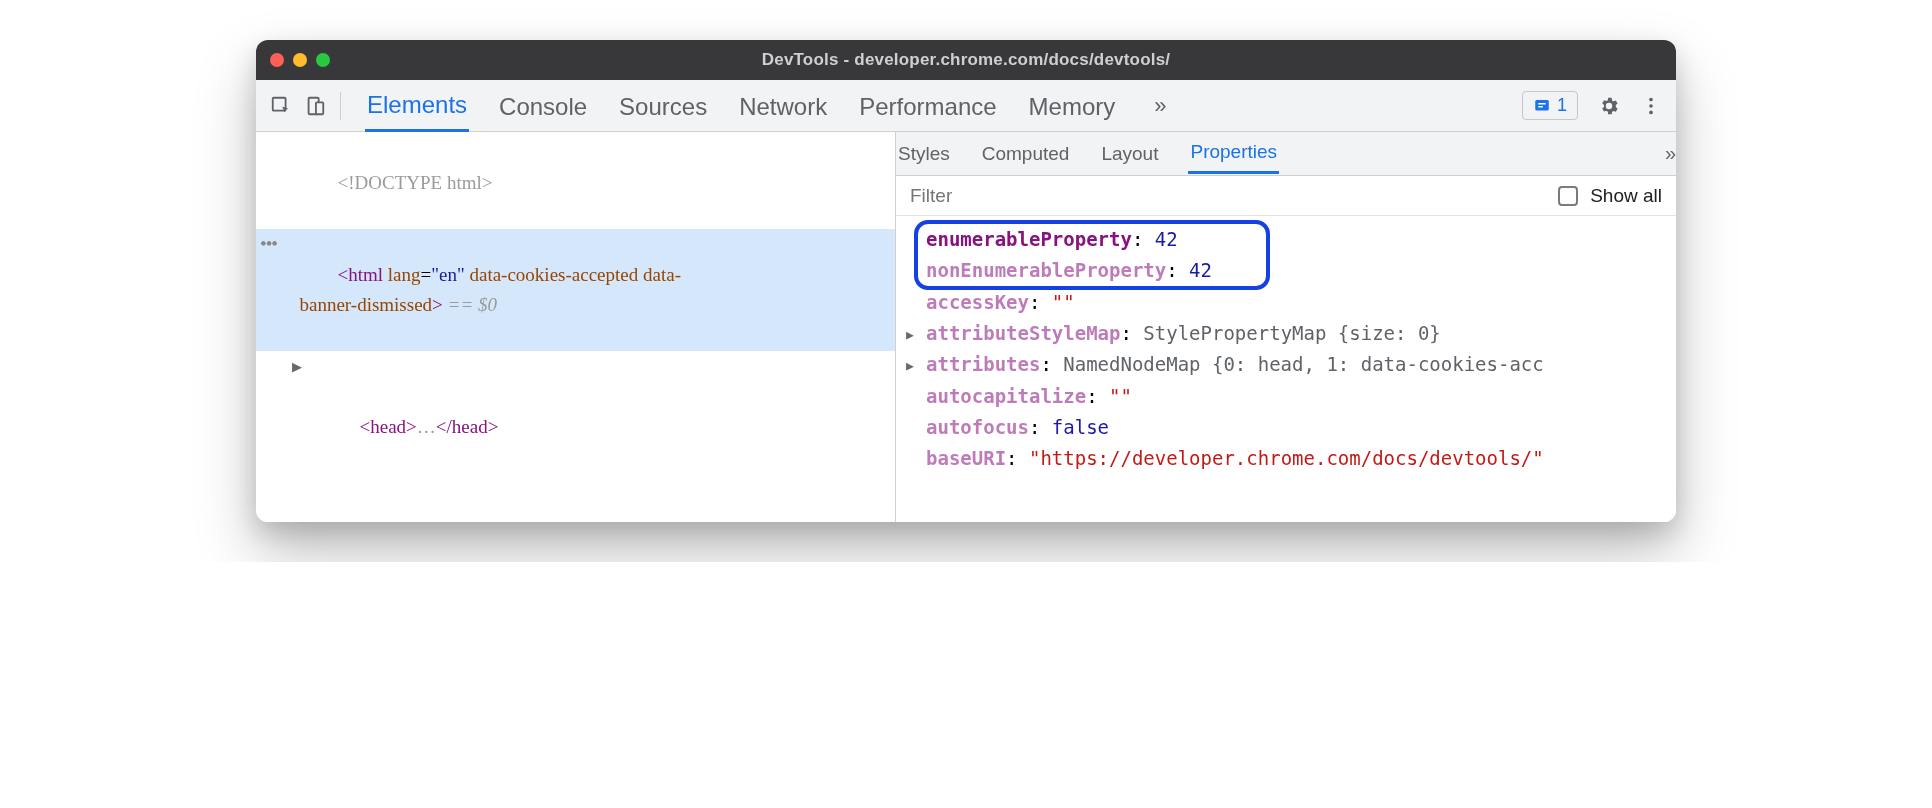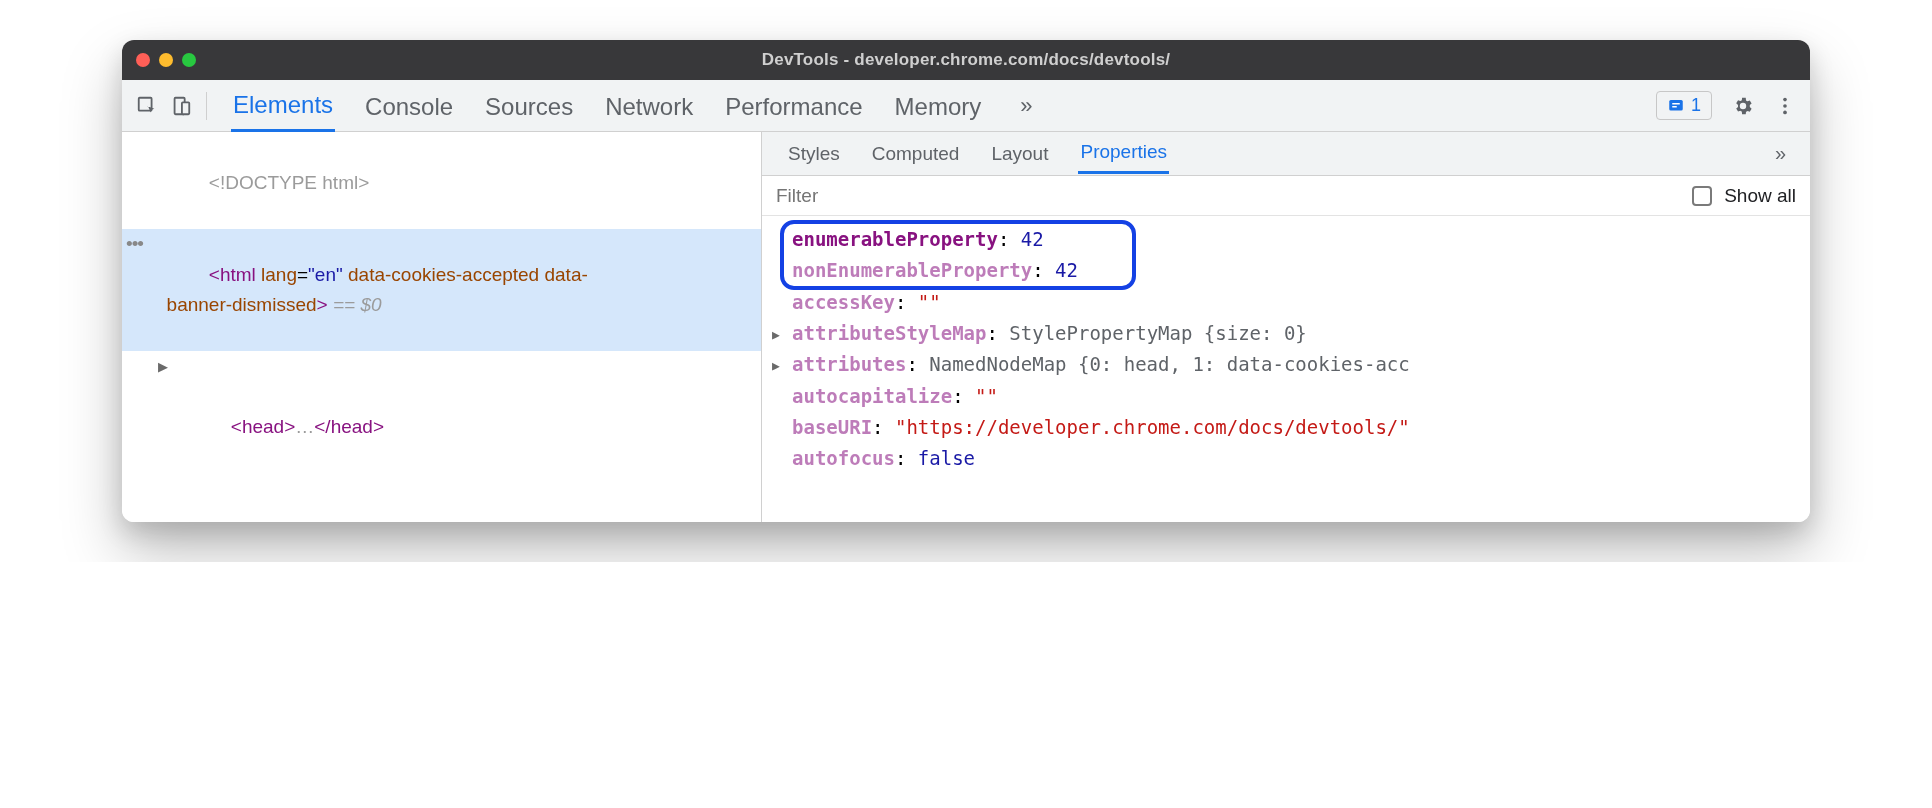--- a/index.html
+++ b/index.html
@@ -5,21 +5,21 @@
   * { box-sizing: border-box; margin: 0; padding: 0; }
   body {
     font-family: -apple-system, BlinkMacSystemFont, "Segoe UI", Helvetica, Arial, sans-serif;
     background: #fff;
     display: flex;
     justify-content: center;
     align-items: flex-start;
     padding: 40px 60px;
   }
   .window {
-    width: 1688px;
+    width: 1420px;
     border-radius: 12px;
     overflow: hidden;
     box-shadow: 0 30px 60px rgba(0,0,0,0.25), 0 10px 25px rgba(0,0,0,0.15);
     background: #fff;
     display: flex;
     flex-direction: column;
   }
   
   .titlebar {
     background: #38383a;
@@ -89,21 +89,21 @@
   }
   .rightbtns { display: flex; align-items: center; gap: 12px; margin-left: 12px; }
   
   .main { display: flex; height: 390px; }
   .left-pane { width: 640px; border-right: 1px solid #d0d0d0; display: flex; flex-direction: column; background: #fff; }
   .right-pane { flex: 1; display: flex; flex-direction: column; background: #fff; overflow: hidden; }
   
   .dom {
     flex: 1;
     padding: 6px 0 0 0;
-    font-family: Liberation Sans, sans-serif;
+    font-family: Liberation Serif, serif;
     font-size: 19px;
     line-height: 1.6;
     overflow: hidden;
   }
   .dom .row { padding: 0 8px 0 34px; white-space: pre-wrap; position: relative; }
   .dom .row.selected { background: #d5e7fb; }
   .dom .row .dots3 { position: absolute; left: 4px; top: 0; color: #888; letter-spacing: -1px;}
   .dom .row.child { padding-left: 56px; }
   .dom .tri { position: absolute; left: 36px; top: 6px; color: #6a6a6a; font-size: 13px; }
   .tagc { color: #881280; }
@@ -121,21 +121,21 @@
     font-size: 18px;
     color: #5f6368;
     background: #f1f3f4;
   }
   .breadcrumb span { background: #fff; padding: 4px 8px; border: 1px solid #e0e0e0; border-radius: 2px;}
   
   .subtabs {
     display: flex;
     align-items: center;
     gap: 28px;
-    padding: 0 24px;
+    padding: 0 0;
     height: 44px;
     border-bottom: 1px solid #d0d0d0;
     background: #f1f3f4;
   }
   .subtab { font-size: 19px; color: #5f6368; padding: 8px 2px; cursor: pointer; }
   .subtab.active { color: #1a73e8; border-bottom: 3px solid #1a73e8; font-weight: 500; }
   .subspacer { flex: 1; }
   
   .filterrow {
     display: flex;
@@ -282,19 +282,19 @@
         <div class="showall">Show all</div>
       </div>
       <div class="props" id="props">
         <div class="highlight-box"></div>
       <div class="prow"><span class="key">enumerableProperty</span><span>: </span><span class="numv">42</span></div>
           <div class="prow"><span class="key dim">nonEnumerableProperty</span><span>: </span><span class="numv">42</span></div>
           <div class="prow"><span class="key dim">accessKey</span><span>: </span><span class="strv">""</span></div>
           <div class="prow"><span class="tri2">▶</span><span class="key dim">attributeStyleMap</span><span>: </span><span class="objv">StylePropertyMap {size: 0}</span></div>
           <div class="prow"><span class="tri2">▶</span><span class="key dim">attributes</span><span>: </span><span class="objv">NamedNodeMap {0: head, 1: data-cookies-acc</span></div>
           <div class="prow"><span class="key dim">autocapitalize</span><span>: </span><span class="strv">""</span></div>
+          <div class="prow"><span class="key dim">autofocus</span><span>: </span><span class="boolv">false</span></div>
           <div class="prow"><span class="key dim">baseURI</span><span>: </span><span class="strv">"https://developer.chrome.com/docs/devtools/"</span></div>
-          <div class="prow"><span class="key dim">autofocus</span><span>: </span><span class="boolv">false</span></div>
         </div>
     </div>
 
   </div>
 </div>
 
 </body></html>

